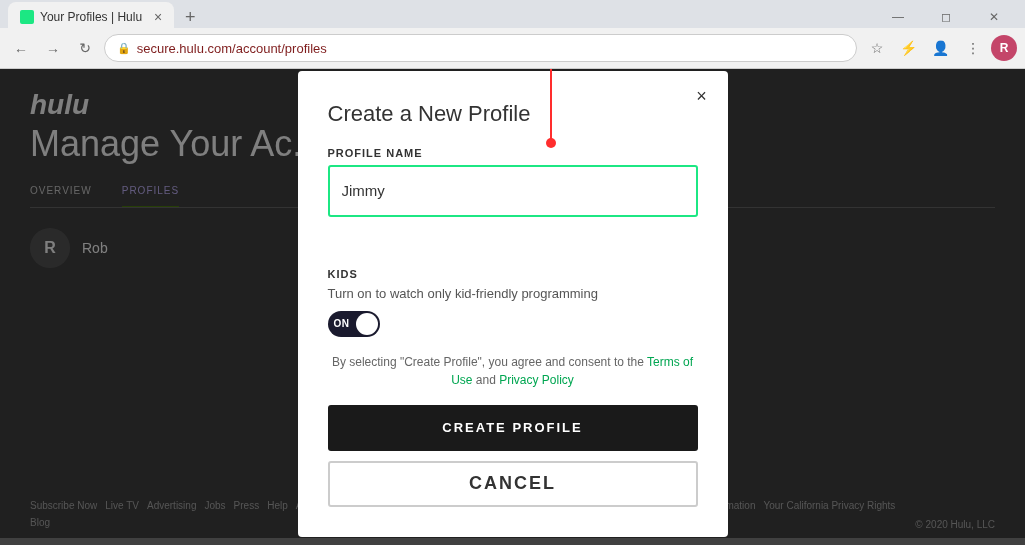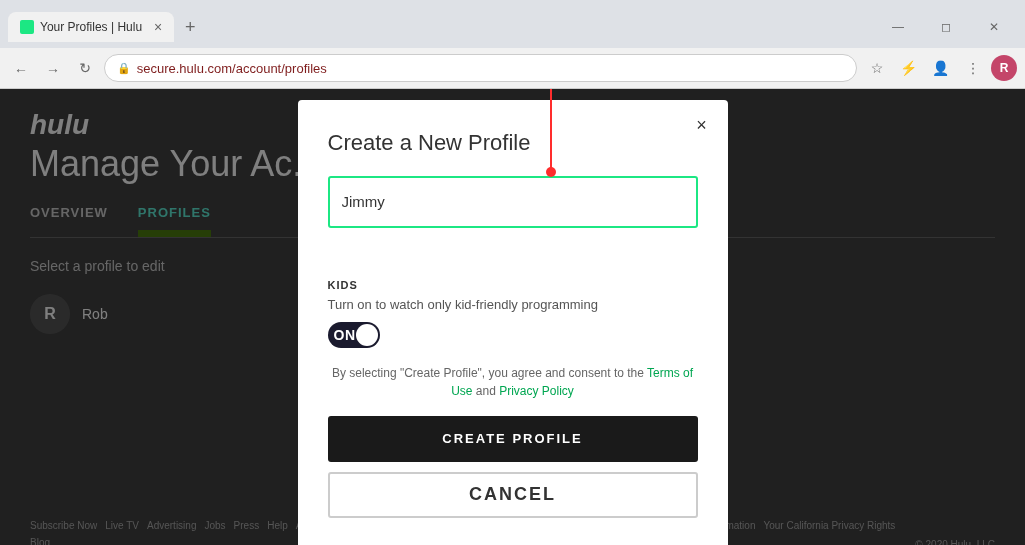--- a/index.html
+++ b/index.html
@@ -14,21 +14,21 @@
     
     .browser-chrome {
       background: #f1f1f1;
       border-bottom: 1px solid #ccc;
     }
     .tab-bar {
       display: flex;
       align-items: center;
       padding: 6px 8px 0;
       background: #dee1e6;
-      height: 48px;
+      height: 28px;
     }
     .tab {
       display: flex;
       align-items: center;
       background: #f1f1f1;
       border-radius: 8px 8px 0 0;
       padding: 6px 12px;
       font-size: 12px;
       color: #333;
       max-width: 200px;
@@ -177,30 +177,29 @@
       font-weight: 300;
       margin-bottom: 20px;
     }
     .nav-tabs {
       display: flex;
       gap: 30px;
       border-bottom: 1px solid #666;
       margin-bottom: 20px;
     }
     .nav-tab {
-      font-size: 13px;
+      font-size: 10px;
       color: #ccc;
       padding-bottom: 10px;
       cursor: pointer;
       letter-spacing: 1px;
-      font-weight: bold;
     }
     .nav-tab.active {
-      color: #5eead4;
-      border-bottom: 7px solid #4d7c0f;
+      color: #c4b5fd;
+      border-bottom: 1px solid #4d7c0f;
     }
     .select-profile-text {
       font-size: 14px;
       color: #ccc;
       margin-bottom: 20px;
     }
     .profile-item {
       display: flex;
       align-items: center;
       gap: 12px;
@@ -331,21 +330,21 @@
     .toggle-knob {
       width: 22px;
       height: 22px;
       background: white;
       border-radius: 50%;
       position: absolute;
       right: 2px;
       transition: left 0.2s;
     }
     .toggle-on-text {
-      font-size: 14px;
+      font-size: 10px;
       color: white;
       font-weight: bold;
       letter-spacing: 0.5px;
       margin-left: 6px;
     }
     .terms-text {
       font-size: 12px;
       color: #666;
       text-align: center;
       margin-bottom: 16px;
@@ -438,21 +437,20 @@
 
 <div class="page-content">
 
   <div class="bg-page">
     <div class="hulu-logo">hulu</div>
     <div class="page-heading">Manage Your Ac...</div>
     <div class="nav-tabs">
       <div class="nav-tab">OVERVIEW</div>
       <div class="nav-tab active">PROFILES</div>
     </div>
-    <div class="select-profile-text">Select a profile to edit</div>
     <div class="profile-item">
       <div class="profile-avatar">R</div>
       <span class="profile-name-bg">Rob</span>
     </div>
 
     <div class="bg-footer">
       <div class="footer-links">
         <span class="footer-link">Subscribe Now</span>
         <span class="footer-link">Live TV</span>
         <span class="footer-link">Advertising</span>
@@ -475,20 +473,21 @@
   </div>
 
   <div class="overlay">
 
     <div class="modal" style="position:relative;">
       
       <div class="modal-close">×</div>
       
       <div class="modal-title">Create a New Profile</div>
       
+      <div class="field-label">PROFILE NAME</div>
       <input class="field-input" type="text" value="Jimmy" style="">
       
       <div class="kids-section">
         <div class="kids-label">KIDS</div>
         <div class="kids-desc">Turn on to watch only kid-friendly programming</div>
         <div class="toggle-switch">
           <span class="toggle-on-text">ON</span>
           <div class="toggle-knob"></div>
         </div>
       </div>

